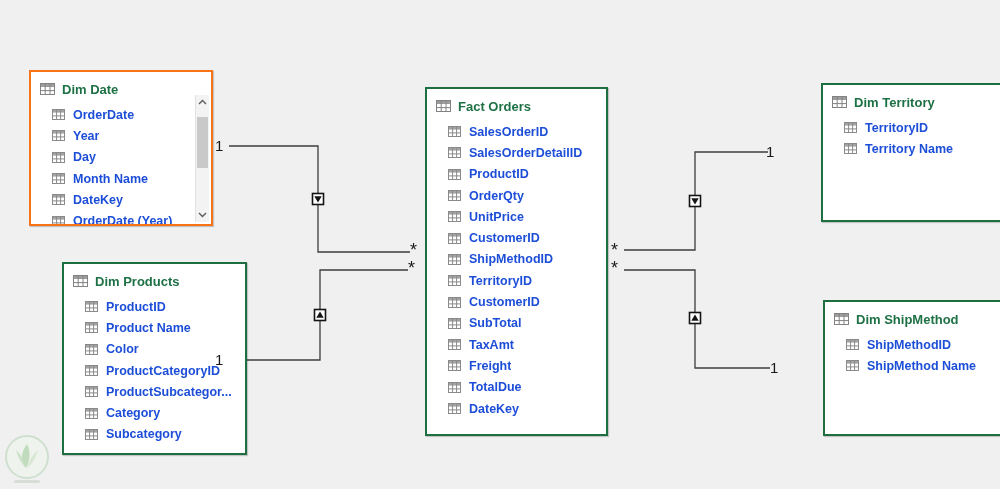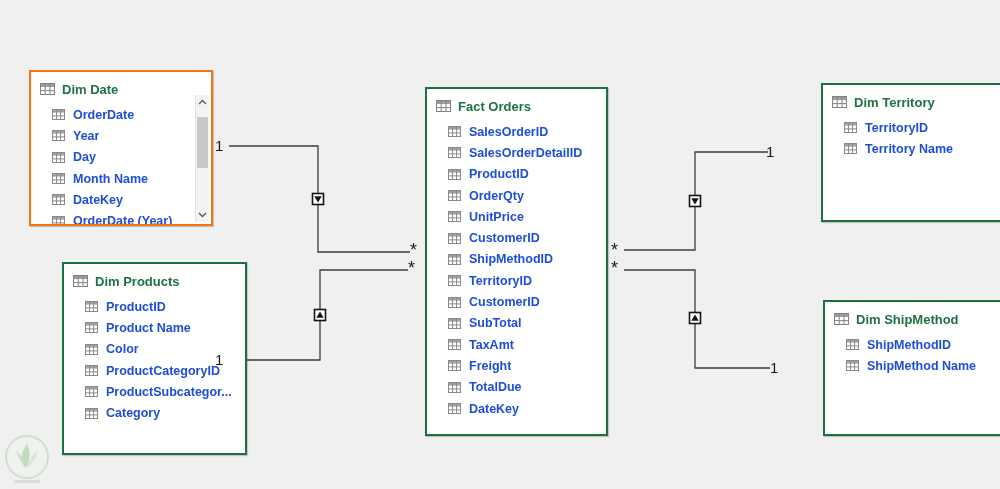--- a/index.html
+++ b/index.html
@@ -271,20 +271,32 @@
             <rect x="0.5" y="0.5" width="12" height="10" fill="#fff" stroke="#8a8a8a"></rect>
             <rect x="1" y="1" width="11" height="2.6" fill="#a3a3a3"></rect>
             <line x1="4.6" y1="1" x2="4.6" y2="10" stroke="#8a8a8a"></line>
             <line x1="8.6" y1="1" x2="8.6" y2="10" stroke="#8a8a8a"></line>
             <line x1="1" y1="6.9" x2="12" y2="6.9" stroke="#8a8a8a"></line>
           </svg>
         </span>
         <span class="field-name">Category</span>
       </div>
 
+      <div class="field-row">
+        <span class="icon-wrap">
+          <svg width="13" height="11" viewBox="0 0 13 11">
+            <rect x="0.5" y="0.5" width="12" height="10" fill="#fff" stroke="#8a8a8a"></rect>
+            <rect x="1" y="1" width="11" height="2.6" fill="#a3a3a3"></rect>
+            <line x1="4.6" y1="1" x2="4.6" y2="10" stroke="#8a8a8a"></line>
+            <line x1="8.6" y1="1" x2="8.6" y2="10" stroke="#8a8a8a"></line>
+            <line x1="1" y1="6.9" x2="12" y2="6.9" stroke="#8a8a8a"></line>
+          </svg>
+        </span>
+        <span class="field-name">Subcategory</span>
+      </div>
     </div>
 </div>
 
 <div class="table-box" style="left:425px;top:87px;width:183px;height:349px;">
   <div class="table-header">
     <span class="icon-wrap">
       <svg width="15" height="12" viewBox="0 0 15 12">
           <rect x="0.5" y="0.5" width="14" height="11" fill="#fff" stroke="#828282"></rect>
           <rect x="1" y="1" width="13" height="3" fill="#9d9d9d"></rect>
           <line x1="5.2" y1="1" x2="5.2" y2="11" stroke="#828282"></line>

